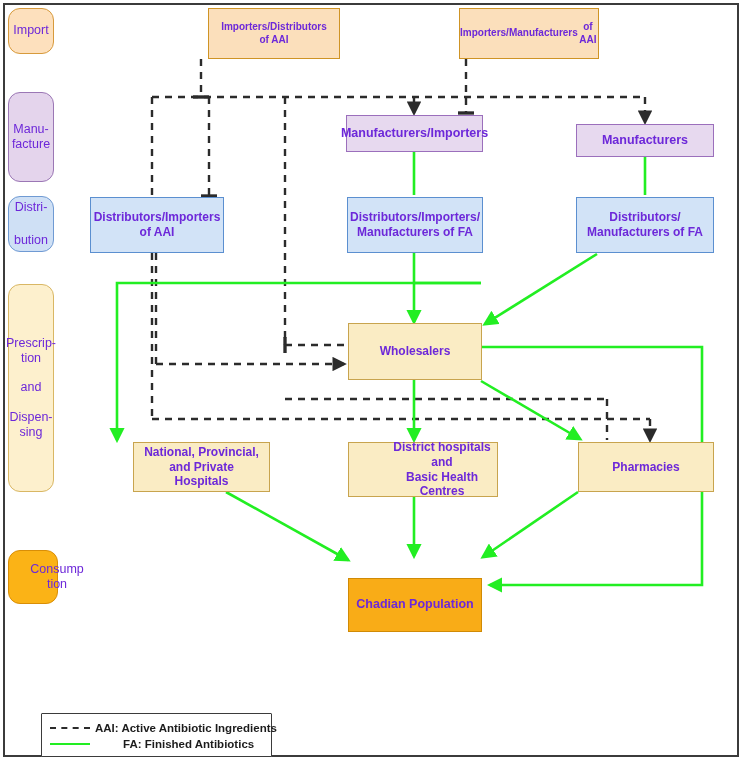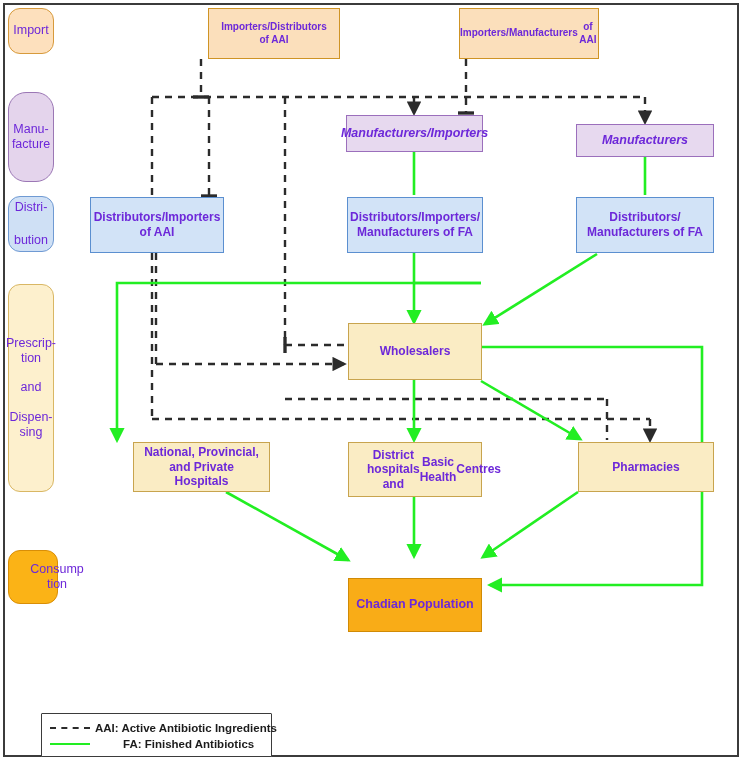--- a/index.html
+++ b/index.html
@@ -50,21 +50,21 @@
     font-size: 12.5px;
     flex-direction: column;
   }
   .stage-import   { background:#fde0bd; border:1.6px solid #d79a3c; }
   .stage-manu     { background:#e4d4ec; border:1.6px solid #9b77b5; }
   .stage-distr    { background:#cfe0f5; border:1.6px solid #6f9ad3;gap:17px; }
   .stage-presc    { background:#fdf0cd; border:1.6px solid #d9b764; }
   .stage-consump  { background:#fbb316; border:1.6px solid #d98e06;padding-left:48px; }
 
   .box-import  { background:#fbdfbb; border:1.8px solid #cf9425; font-size:10px; }
-  .box-manu    { background:#e7d9ef; border:1.8px solid #9b6fbc; font-size:12.5px;font-style:italic; }
+  .box-manu    { background:#e7d9ef; border:1.8px solid #9b6fbc; font-size:12.5px; }
   .box-distr   { background:#d2e3f7; border:1.8px solid #5b8fd0; font-size:12px; }
   .box-presc   { background:#faecc4; border:1.8px solid #c8a44e; font-size:12px; }
   .box-consump { background:#f9ac17; border:1.8px solid #d08a05; font-size:12.5px; }
 
   #legend {
     position: absolute;
     left: 41px;
     top: 713px;
     width: 231px;
     height: 44px;
@@ -167,21 +167,21 @@
       <path d="M 414 497 L 414 556" marker-end="url(#arrowGreen)"></path>
 
       <path d="M 578 492 L 483 557" marker-end="url(#arrowGreen)"></path>
     </g>
   </svg>
 
   <div class="node stage stage-import" style="left:8px; top:8px; width:46px; height:46px;">
     <span>Import</span>
   </div>
 
-  <div class="node stage stage-manu" style="left:8px; top:92px; width:46px; height:90px;border-radius:18px;">
+  <div class="node stage stage-manu" style="left:8px; top:92px; width:46px; height:90px;">
     <span>Manu-</span>
     <span>facture</span>
   </div>
 
   <div class="node stage stage-distr" style="left:8px; top:196px; width:46px; height:56px;">
     <span>Distri-</span>
     <span>bution</span>
   </div>
 
   <div class="node stage stage-presc" style="left:8px; top:284px; width:46px; height:208px;">
@@ -235,21 +235,21 @@
   <div class="node box-presc" style="left:348px; top:323px; width:134px; height:57px;">
     <span>Wholesalers</span>
   </div>
 
   <div class="node box-presc" style="left:89px; top:442px; width:137px; height:50px; flex-direction:column;margin-left:44px;">
     <span>National, Provincial,</span>
     <span>and Private</span>
     <span>Hospitals</span>
   </div>
 
-  <div class="node box-presc" style="left:348px; top:442px; width:134px; height:55px; flex-direction:row;padding-left:38px;">
+  <div class="node box-presc" style="left:348px; top:442px; width:150px; height:55px; flex-direction:column;padding-left:38px;">
     <span>District hospitals and</span>
     <span>Basic Health</span>
     <span>Centres</span>
   </div>
 
   <div class="node box-presc" style="left:578px; top:442px; width:136px; height:50px;">
     <span>Pharmacies</span>
   </div>
 
   <div class="node box-consump" style="left:348px; top:578px; width:134px; height:54px;">

